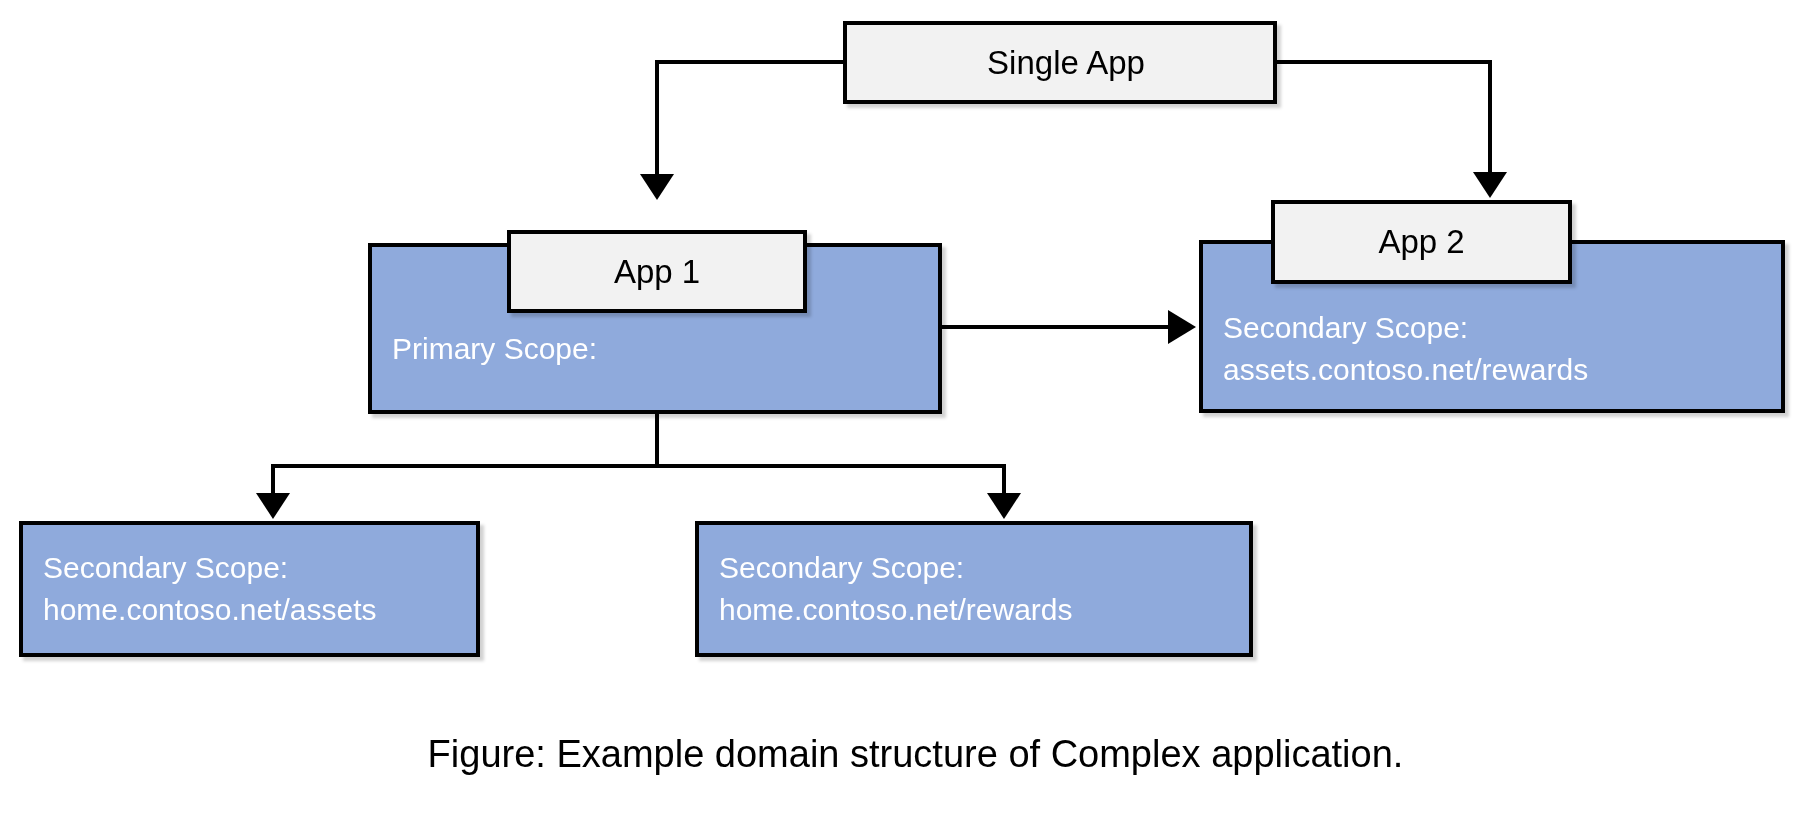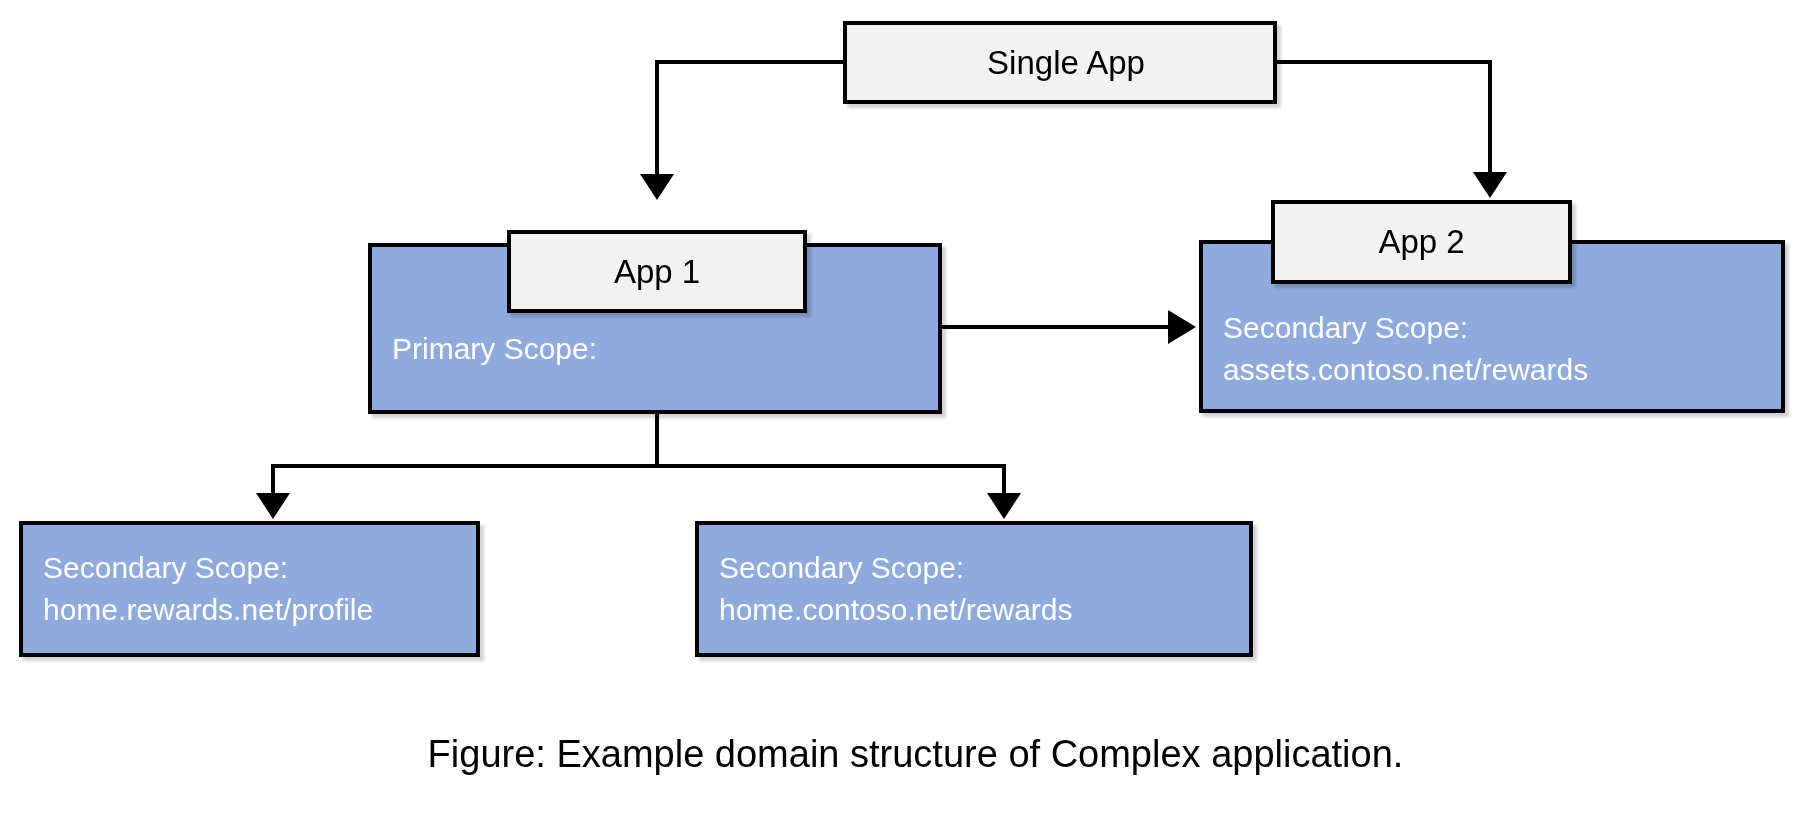--- a/index.html
+++ b/index.html
@@ -141,21 +141,21 @@
       <div>assets.contoso.net/rewards</div>
     </div>
   </div>
   <div class="box label-box" id="app2-label">
     <span>App 2</span>
   </div>
 
   <div class="box scope-box" id="profile-scope">
     <div class="scope-text">
       <div>Secondary Scope:</div>
-      <div>home.rewards.net/profile</div>
+      <div>home.contoso.net/assets</div>
     </div>
   </div>
 
   <div class="box scope-box" id="rewards-scope">
     <div class="scope-text">
       <div>Secondary Scope:</div>
       <div>home.contoso.net/rewards</div>
     </div>
   </div>
 

